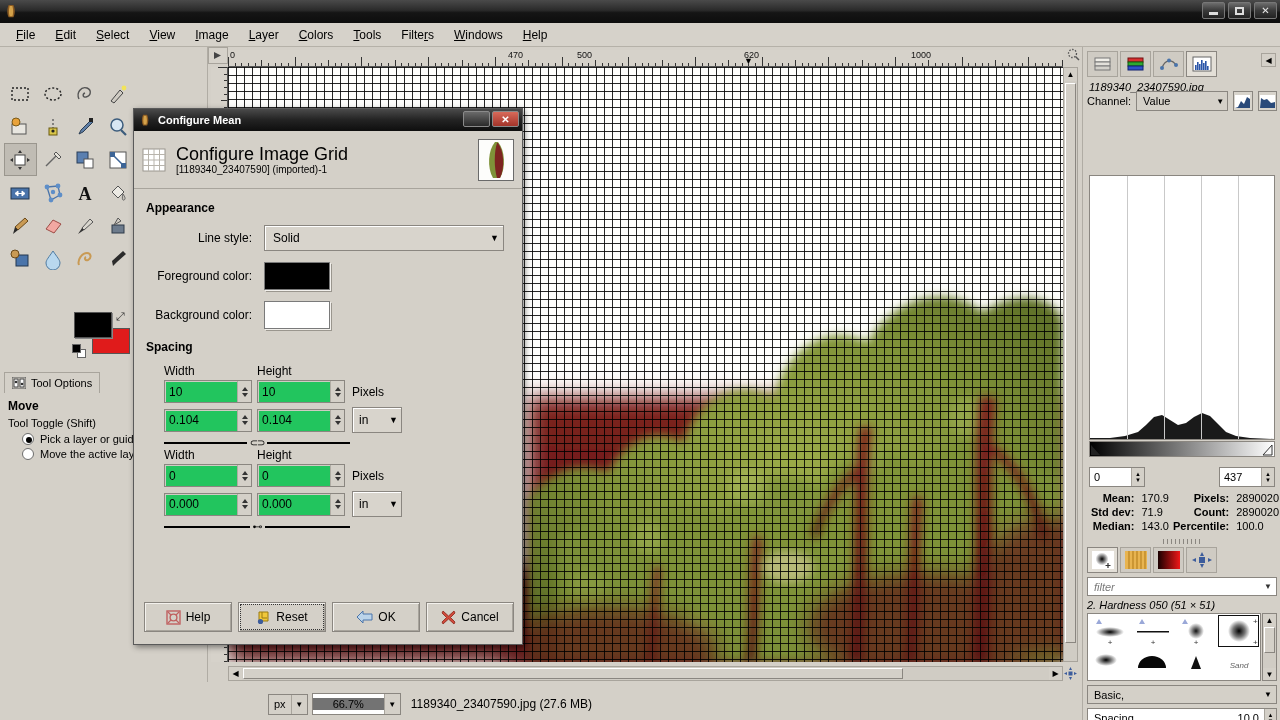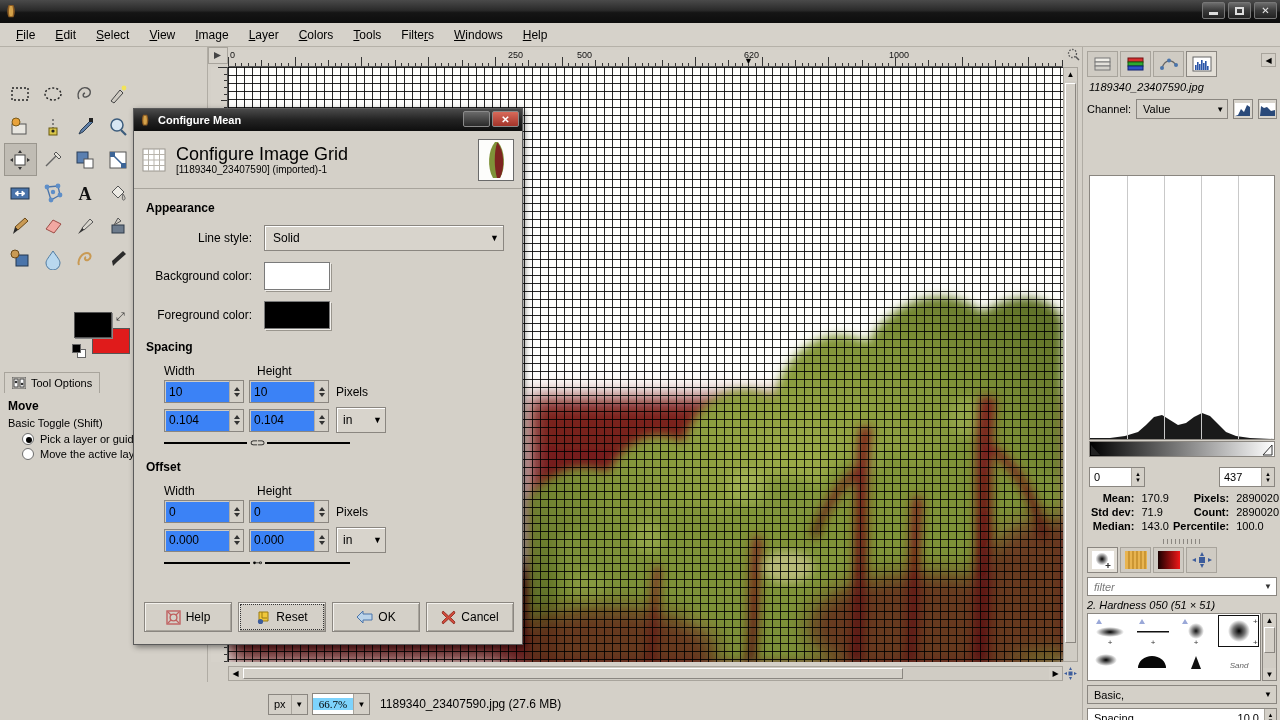--- a/index.html
+++ b/index.html
@@ -103,32 +103,32 @@
   .sb-thumb{position:absolute;background:#d4d0c8;border:1px solid #fff;border-right-color:#8a8680;border-bottom-color:#8a8680;}
   .sb-arrow{position:absolute;width:13px;height:13px;background:#d4d0c8;display:flex;align-items:center;justify-content:center;font-size:8px;}
   .nav-btn{position:absolute;right:2px;bottom:1px;width:15px;height:15px;display:flex;align-items:center;justify-content:center;}
 
   
   .statusbar{position:absolute;left:208px;top:690px;width:872px;height:28px;background:#d4d0c8;display:flex;align-items:center;padding-left:60px;gap:4px;}
   .combo{ background:#d4d0c8;border:1px solid #8a8680;height:21px;display:flex;align-items:center;}
   .combo .val{padding:0 5px;font-size:11px;}
   .combo .arrow{width:16px;height:19px;display:flex;align-items:center;justify-content:center;border-left:1px solid #a8a49c;font-size:8px;}
   .zoom-entry{height:22px;border:1px solid #8a8680;background:#fff;display:flex;align-items:center;}
-  .zoom-entry .zv{padding:0 6px;font-size:11px;background:#7dd3fc;font-family:Liberation Serif, serif;}
+  .zoom-entry .zv{padding:0 20px;font-size:11px;background:#737373;}
   .zoom-entry .zarr{width:16px;height:20px;background:#d4d0c8;border-left:1px solid #a8a49c;display:flex;align-items:center;justify-content:center;font-size:8px;}
   .status-text{font-size:12px;margin-left:6px;}
 
   
   .dock{position:absolute;left:1082px;top:47px;width:198px;height:673px;background:#d4d0c8;border-left:1px solid #b0aca4;}
   .dock-tabs{position:absolute;left:4px;top:4px;display:flex;gap:2px;}
   .dock-tab{width:31px;height:26px;border:1px solid #a8a49c;background:#cfcbc3;display:flex;align-items:center;justify-content:center;}
   .dock-tab.sel{background:#e3dfd7;border-color:#8a8680;}
   .dock-menu-btn{position:absolute;right:4px;top:6px;width:15px;height:14px;border:1px solid #a8a49c;background:#d4d0c8;display:flex;align-items:center;justify-content:center;font-size:8px;}
   .dock-filename{position:absolute;left:6px;top:34px;font-size:11px;font-style:italic;}
-  .chan-row{position:absolute;left:4px;top:52px;width:190px;display:flex;align-items:center;gap:5px;}
+  .chan-row{position:absolute;left:4px;top:44px;width:190px;display:flex;align-items:center;gap:5px;}
   .chan-lbl{font-size:11px;}
   .chan-combo{flex:0 0 92px;height:20px;border:1px solid #8a8680;background:#d4d0c8;display:flex;align-items:center;justify-content:space-between;padding:0 3px 0 6px;font-size:11px;}
   .hgbtn{width:22px;height:20px;border:1px solid #8a8680;background:#d8d4cc;display:flex;align-items:center;justify-content:center;}
   .histo{position:absolute;left:6px;top:128px;width:186px;height:265px;background:#fff;border:1px solid #8a8680;}
   .histo .vg{position:absolute;top:0;bottom:0;width:1px;background:#c9c9c9;}
   .gradbar{position:absolute;left:6px;top:394px;width:186px;height:16px;background:linear-gradient(to right,#000,#fff);border:1px solid #8a8680;}
   .range-row{position:absolute;left:6px;top:420px;width:186px;display:flex;justify-content:space-between;}
   .spin{height:20px;border:1px solid #8a8680;background:#fff;display:flex;align-items:center;width:56px;}
   .spin .sv{flex:1;padding-left:4px;font-size:11px;}
   .spin .sb{width:13px;height:18px;background:#d4d0c8;border-left:1px solid #a8a49c;display:flex;flex-direction:column;align-items:center;justify-content:center;font-size:6px;line-height:6px;}
@@ -175,21 +175,21 @@
   .f-row{display:flex;align-items:center;margin-bottom:11px;}
   .f-label{width:118px;text-align:right;padding-right:12px;font-size:12px;}
   .sel-box{width:240px;height:26px;background:#d8d4cc;border:1px solid #8a8680;display:flex;align-items:center;justify-content:space-between;padding:0 4px 0 8px;font-size:12px;box-shadow:inset 1px 1px 0 #fff;}
   .sel-box .car{font-size:9px;}
   .color-btn{width:66px;height:28px;border:1px solid #7a7a7a;box-shadow:1px 1px 0 #f2f0ec, 2px 2px 0 #9a968e;}
 
   .sp-group{margin-left:18px;}
   .sp-head{display:flex;margin-bottom:2px;}
   .sp-head div{font-size:12px;}
   .sp-line{display:flex;align-items:center;margin-bottom:4px;}
-  .num{width:80px;height:23px;background:#3b82f6;border:1px solid #8a8680;display:flex;align-items:center;box-shadow:inset 1px 1px 0 #cfcbc3;}
+  .num{width:88px;height:23px;background:#22c55e;border:1px solid #8a8680;display:flex;align-items:center;box-shadow:inset 1px 1px 0 #cfcbc3;}
   .num .nv{flex:1;padding-left:4px;font-size:12px;}
   .num .nb{width:14px;height:21px;background:#d4d0c8;border-left:1px solid #b0aca4;display:flex;flex-direction:column;align-items:center;justify-content:center;}
   .num .nb i{display:block;width:0;height:0;border-left:3px solid transparent;border-right:3px solid transparent;}
   .num .nb i.up{border-bottom:4px solid #333;margin-bottom:2px;}
   .num .nb i.dn{border-top:4px solid #333;}
   .unit-lbl{font-size:12px;margin-left:7px;}
   .unit-box{width:50px;height:26px;background:#d8d4cc;border:1px solid #8a8680;margin-left:7px;display:flex;align-items:center;justify-content:space-between;padding:0 3px 0 6px;font-size:12px;box-shadow:inset 1px 1px 0 #fff;}
   .chain{display:flex;align-items:center;justify-content:center;gap:3px;margin:3px 0 0 0;width:186px;}
   .chain .bar{height:2px;background:#000;flex:1;}
   .chain .lk{font-size:10px;letter-spacing:-1px;}
@@ -414,21 +414,21 @@
         <rect x="2" y="2" width="4" height="8" fill="#fff" stroke="#444"></rect>
           <circle cx="4" cy="5" r="1.3" fill="#333"></circle>
         <rect x="8" y="2" width="4" height="8" fill="#fff" stroke="#444"></rect>
           <circle cx="10" cy="7" r="1.3" fill="#333"></circle>
       </svg>
       <span>Tool Options</span>
     </div>
 
     <div class="to-body">
       <div class="to-title">Move</div>
-      <div class="sec-label">Basic Toggle  (Shift)</div>
+      <div class="sec-label">Tool Toggle  (Shift)</div>
       <div class="radio-row">
         <span class="radio on"></span>
         <span>Pick a layer or guide</span>
       </div>
       <div class="radio-row">
         <span class="radio"></span>
         <span>Move the active layer</span>
       </div>
     </div>
 
@@ -436,24 +436,24 @@
 
   <div class="canvas-wrap">
     <div class="ruler-corner">
       <svg width="10" height="9" viewBox="0 0 10 9">
           <path d="M1 1 L8 4.5 L1 8 Z" fill="#444"></path>
         </svg>
     </div>
 
     <div class="ruler-h">
       <span class="lbl" style="left:0px">0</span>
-      <span class="lbl" style="left:278px">250</span>
+      <span class="lbl" style="left:278px">470</span>
       <span class="lbl" style="left:347px">500</span>
       <span class="lbl" style="left:514px">620</span>
-      <span class="lbl" style="left:659px">1000</span>
+      <span class="lbl" style="left:681px">1000</span>
       <span class="ruler-marker" style="left:516px;top:6px">▼</span>
       <span id="hticks"><span class="tick" style="left:0.0px;height:9px"></span><span class="tick" style="left:6.7px;height:3px"></span><span class="tick" style="left:13.3px;height:3px"></span><span class="tick" style="left:20.0px;height:3px"></span><span class="tick" style="left:26.7px;height:3px"></span><span class="tick" style="left:33.4px;height:6px"></span><span class="tick" style="left:40.0px;height:3px"></span><span class="tick" style="left:46.7px;height:3px"></span><span class="tick" style="left:53.4px;height:3px"></span><span class="tick" style="left:60.0px;height:3px"></span><span class="tick" style="left:66.7px;height:9px"></span><span class="tick" style="left:73.4px;height:3px"></span><span class="tick" style="left:80.0px;height:3px"></span><span class="tick" style="left:86.7px;height:3px"></span><span class="tick" style="left:93.4px;height:3px"></span><span class="tick" style="left:100.1px;height:6px"></span><span class="tick" style="left:106.7px;height:3px"></span><span class="tick" style="left:113.4px;height:3px"></span><span class="tick" style="left:120.1px;height:3px"></span><span class="tick" style="left:126.7px;height:3px"></span><span class="tick" style="left:133.4px;height:9px"></span><span class="tick" style="left:140.1px;height:3px"></span><span class="tick" style="left:146.7px;height:3px"></span><span class="tick" style="left:153.4px;height:3px"></span><span class="tick" style="left:160.1px;height:3px"></span><span class="tick" style="left:166.8px;height:6px"></span><span class="tick" style="left:173.4px;height:3px"></span><span class="tick" style="left:180.1px;height:3px"></span><span class="tick" style="left:186.8px;height:3px"></span><span class="tick" style="left:193.4px;height:3px"></span><span class="tick" style="left:200.1px;height:9px"></span><span class="tick" style="left:206.8px;height:3px"></span><span class="tick" style="left:213.4px;height:3px"></span><span class="tick" style="left:220.1px;height:3px"></span><span class="tick" style="left:226.8px;height:3px"></span><span class="tick" style="left:233.5px;height:6px"></span><span class="tick" style="left:240.1px;height:3px"></span><span class="tick" style="left:246.8px;height:3px"></span><span class="tick" style="left:253.5px;height:3px"></span><span class="tick" style="left:260.1px;height:3px"></span><span class="tick" style="left:266.8px;height:9px"></span><span class="tick" style="left:273.5px;height:3px"></span><span class="tick" style="left:280.1px;height:3px"></span><span class="tick" style="left:286.8px;height:3px"></span><span class="tick" style="left:293.5px;height:3px"></span><span class="tick" style="left:300.2px;height:6px"></span><span class="tick" style="left:306.8px;height:3px"></span><span class="tick" style="left:313.5px;height:3px"></span><span class="tick" style="left:320.2px;height:3px"></span><span class="tick" style="left:326.8px;height:3px"></span><span class="tick" style="left:333.5px;height:9px"></span><span class="tick" style="left:340.2px;height:3px"></span><span class="tick" style="left:346.8px;height:3px"></span><span class="tick" style="left:353.5px;height:3px"></span><span class="tick" style="left:360.2px;height:3px"></span><span class="tick" style="left:366.9px;height:6px"></span><span class="tick" style="left:373.5px;height:3px"></span><span class="tick" style="left:380.2px;height:3px"></span><span class="tick" style="left:386.9px;height:3px"></span><span class="tick" style="left:393.5px;height:3px"></span><span class="tick" style="left:400.2px;height:9px"></span><span class="tick" style="left:406.9px;height:3px"></span><span class="tick" style="left:413.5px;height:3px"></span><span class="tick" style="left:420.2px;height:3px"></span><span class="tick" style="left:426.9px;height:3px"></span><span class="tick" style="left:433.6px;height:6px"></span><span class="tick" style="left:440.2px;height:3px"></span><span class="tick" style="left:446.9px;height:3px"></span><span class="tick" style="left:453.6px;height:3px"></span><span class="tick" style="left:460.2px;height:3px"></span><span class="tick" style="left:466.9px;height:9px"></span><span class="tick" style="left:473.6px;height:3px"></span><span class="tick" style="left:480.2px;height:3px"></span><span class="tick" style="left:486.9px;height:3px"></span><span class="tick" style="left:493.6px;height:3px"></span><span class="tick" style="left:500.3px;height:6px"></span><span class="tick" style="left:506.9px;height:3px"></span><span class="tick" style="left:513.6px;height:3px"></span><span class="tick" style="left:520.3px;height:3px"></span><span class="tick" style="left:526.9px;height:3px"></span><span class="tick" style="left:533.6px;height:9px"></span><span class="tick" style="left:540.3px;height:3px"></span><span class="tick" style="left:546.9px;height:3px"></span><span class="tick" style="left:553.6px;height:3px"></span><span class="tick" style="left:560.3px;height:3px"></span><span class="tick" style="left:567.0px;height:6px"></span><span class="tick" style="left:573.6px;height:3px"></span><span class="tick" style="left:580.3px;height:3px"></span><span class="tick" style="left:587.0px;height:3px"></span><span class="tick" style="left:593.6px;height:3px"></span><span class="tick" style="left:600.3px;height:9px"></span><span class="tick" style="left:607.0px;height:3px"></span><span class="tick" style="left:613.6px;height:3px"></span><span class="tick" style="left:620.3px;height:3px"></span><span class="tick" style="left:627.0px;height:3px"></span><span class="tick" style="left:633.7px;height:6px"></span><span class="tick" style="left:640.3px;height:3px"></span><span class="tick" style="left:647.0px;height:3px"></span><span class="tick" style="left:653.7px;height:3px"></span><span class="tick" style="left:660.3px;height:3px"></span><span class="tick" style="left:667.0px;height:9px"></span><span class="tick" style="left:673.7px;height:3px"></span><span class="tick" style="left:680.3px;height:3px"></span><span class="tick" style="left:687.0px;height:3px"></span><span class="tick" style="left:693.7px;height:3px"></span><span class="tick" style="left:700.4px;height:6px"></span><span class="tick" style="left:707.0px;height:3px"></span><span class="tick" style="left:713.7px;height:3px"></span><span class="tick" style="left:720.4px;height:3px"></span><span class="tick" style="left:727.0px;height:3px"></span><span class="tick" style="left:733.7px;height:9px"></span><span class="tick" style="left:740.4px;height:3px"></span><span class="tick" style="left:747.0px;height:3px"></span><span class="tick" style="left:753.7px;height:3px"></span><span class="tick" style="left:760.4px;height:3px"></span><span class="tick" style="left:767.1px;height:6px"></span><span class="tick" style="left:773.7px;height:3px"></span><span class="tick" style="left:780.4px;height:3px"></span><span class="tick" style="left:787.1px;height:3px"></span><span class="tick" style="left:793.7px;height:3px"></span><span class="tick" style="left:800.4px;height:9px"></span><span class="tick" style="left:807.1px;height:3px"></span><span class="tick" style="left:813.7px;height:3px"></span><span class="tick" style="left:820.4px;height:3px"></span><span class="tick" style="left:827.1px;height:3px"></span><span class="tick" style="left:833.8px;height:6px"></span></span>
     </div>
 
     <div class="ruler-v"><span id="vticks"><span class="tick" style="top:0.0px;width:9px"></span><span class="tick" style="top:6.7px;width:3px"></span><span class="tick" style="top:13.3px;width:3px"></span><span class="tick" style="top:20.0px;width:3px"></span><span class="tick" style="top:26.7px;width:3px"></span><span class="tick" style="top:33.4px;width:6px"></span><span class="tick" style="top:40.0px;width:3px"></span><span class="tick" style="top:46.7px;width:3px"></span><span class="tick" style="top:53.4px;width:3px"></span><span class="tick" style="top:60.0px;width:3px"></span><span class="tick" style="top:66.7px;width:9px"></span><span class="tick" style="top:73.4px;width:3px"></span><span class="tick" style="top:80.0px;width:3px"></span><span class="tick" style="top:86.7px;width:3px"></span><span class="tick" style="top:93.4px;width:3px"></span><span class="tick" style="top:100.1px;width:6px"></span><span class="tick" style="top:106.7px;width:3px"></span><span class="tick" style="top:113.4px;width:3px"></span><span class="tick" style="top:120.1px;width:3px"></span><span class="tick" style="top:126.7px;width:3px"></span><span class="tick" style="top:133.4px;width:9px"></span><span class="tick" style="top:140.1px;width:3px"></span><span class="tick" style="top:146.7px;width:3px"></span><span class="tick" style="top:153.4px;width:3px"></span><span class="tick" style="top:160.1px;width:3px"></span><span class="tick" style="top:166.8px;width:6px"></span><span class="tick" style="top:173.4px;width:3px"></span><span class="tick" style="top:180.1px;width:3px"></span><span class="tick" style="top:186.8px;width:3px"></span><span class="tick" style="top:193.4px;width:3px"></span><span class="tick" style="top:200.1px;width:9px"></span><span class="tick" style="top:206.8px;width:3px"></span><span class="tick" style="top:213.4px;width:3px"></span><span class="tick" style="top:220.1px;width:3px"></span><span class="tick" style="top:226.8px;width:3px"></span><span class="tick" style="top:233.5px;width:6px"></span><span class="tick" style="top:240.1px;width:3px"></span><span class="tick" style="top:246.8px;width:3px"></span><span class="tick" style="top:253.5px;width:3px"></span><span class="tick" style="top:260.1px;width:3px"></span><span class="tick" style="top:266.8px;width:9px"></span><span class="tick" style="top:273.5px;width:3px"></span><span class="tick" style="top:280.1px;width:3px"></span><span class="tick" style="top:286.8px;width:3px"></span><span class="tick" style="top:293.5px;width:3px"></span><span class="tick" style="top:300.2px;width:6px"></span><span class="tick" style="top:306.8px;width:3px"></span><span class="tick" style="top:313.5px;width:3px"></span><span class="tick" style="top:320.2px;width:3px"></span><span class="tick" style="top:326.8px;width:3px"></span><span class="tick" style="top:333.5px;width:9px"></span><span class="tick" style="top:340.2px;width:3px"></span><span class="tick" style="top:346.8px;width:3px"></span><span class="tick" style="top:353.5px;width:3px"></span><span class="tick" style="top:360.2px;width:3px"></span><span class="tick" style="top:366.9px;width:6px"></span><span class="tick" style="top:373.5px;width:3px"></span><span class="tick" style="top:380.2px;width:3px"></span><span class="tick" style="top:386.9px;width:3px"></span><span class="tick" style="top:393.5px;width:3px"></span><span class="tick" style="top:400.2px;width:9px"></span><span class="tick" style="top:406.9px;width:3px"></span><span class="tick" style="top:413.5px;width:3px"></span><span class="tick" style="top:420.2px;width:3px"></span><span class="tick" style="top:426.9px;width:3px"></span><span class="tick" style="top:433.6px;width:6px"></span><span class="tick" style="top:440.2px;width:3px"></span><span class="tick" style="top:446.9px;width:3px"></span><span class="tick" style="top:453.6px;width:3px"></span><span class="tick" style="top:460.2px;width:3px"></span><span class="tick" style="top:466.9px;width:9px"></span><span class="tick" style="top:473.6px;width:3px"></span><span class="tick" style="top:480.2px;width:3px"></span><span class="tick" style="top:486.9px;width:3px"></span><span class="tick" style="top:493.6px;width:3px"></span><span class="tick" style="top:500.3px;width:6px"></span><span class="tick" style="top:506.9px;width:3px"></span><span class="tick" style="top:513.6px;width:3px"></span><span class="tick" style="top:520.3px;width:3px"></span><span class="tick" style="top:526.9px;width:3px"></span><span class="tick" style="top:533.6px;width:9px"></span><span class="tick" style="top:540.3px;width:3px"></span><span class="tick" style="top:546.9px;width:3px"></span><span class="tick" style="top:553.6px;width:3px"></span><span class="tick" style="top:560.3px;width:3px"></span><span class="tick" style="top:567.0px;width:6px"></span><span class="tick" style="top:573.6px;width:3px"></span><span class="tick" style="top:580.3px;width:3px"></span><span class="tick" style="top:587.0px;width:3px"></span><span class="tick" style="top:593.6px;width:3px"></span></span></div>
 
     <div class="canvas">
       <div class="imgarea">
         <svg width="835" height="595" viewBox="0 0 835 595" preserveAspectRatio="none">
           <defs>
@@ -867,27 +867,27 @@
 
       <div class="f-row">
         <span class="f-label">Line style:</span>
         <span class="sel-box">
           <span>Solid</span>
           <span class="car">▼</span>
         </span>
       </div>
 
       <div class="f-row">
+        <span class="f-label">Foreground color:</span>
+        <span class="color-btn" id="fgbtn" style="background: rgb(0, 0, 0);"></span>
+      </div>
+
+      <div class="f-row">
         <span class="f-label">Background color:</span>
         <span class="color-btn" id="bgbtn" style="background: rgb(255, 255, 255);"></span>
-      </div>
-
-      <div class="f-row">
-        <span class="f-label">Foreground color:</span>
-        <span class="color-btn" id="fgbtn" style="background: rgb(0, 0, 0);"></span>
       </div>
 
       <div class="grp-title" style="margin-top:6px">Spacing</div>
       <div class="sp-group">
         <div class="sp-head">
           <div style="width:93px">Width</div>
           <div>Height</div>
         </div>
         <div class="sp-line">
           <span class="num">
@@ -928,21 +928,20 @@
             <span style="font-size:9px">▼</span>
           </span>
         </div>
         <div class="chain">
           <span class="bar"></span>
           <span class="lk">⊂⊃</span>
           <span class="bar"></span>
         </div>
       </div>
 
-      <div class="grp-title" style="margin-top:12px">Offset</div>
       <div class="sp-group">
         <div class="sp-head">
           <div style="width:93px">Width</div>
           <div>Height</div>
         </div>
         <div class="sp-line">
           <span class="num">
             <span class="nv">0</span>
             <span class="nb">
                 <i class="up"></i>

